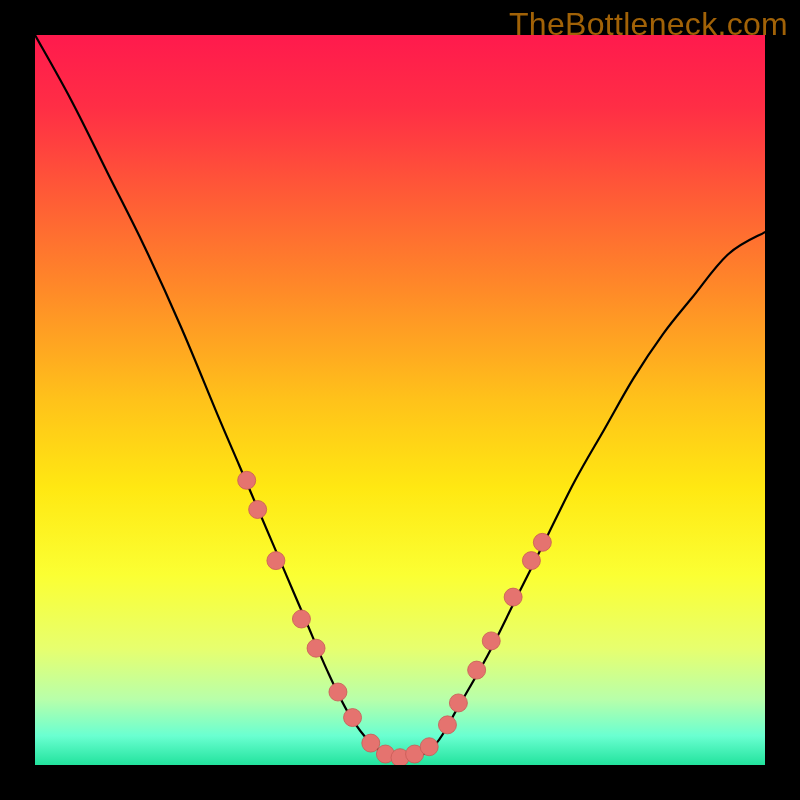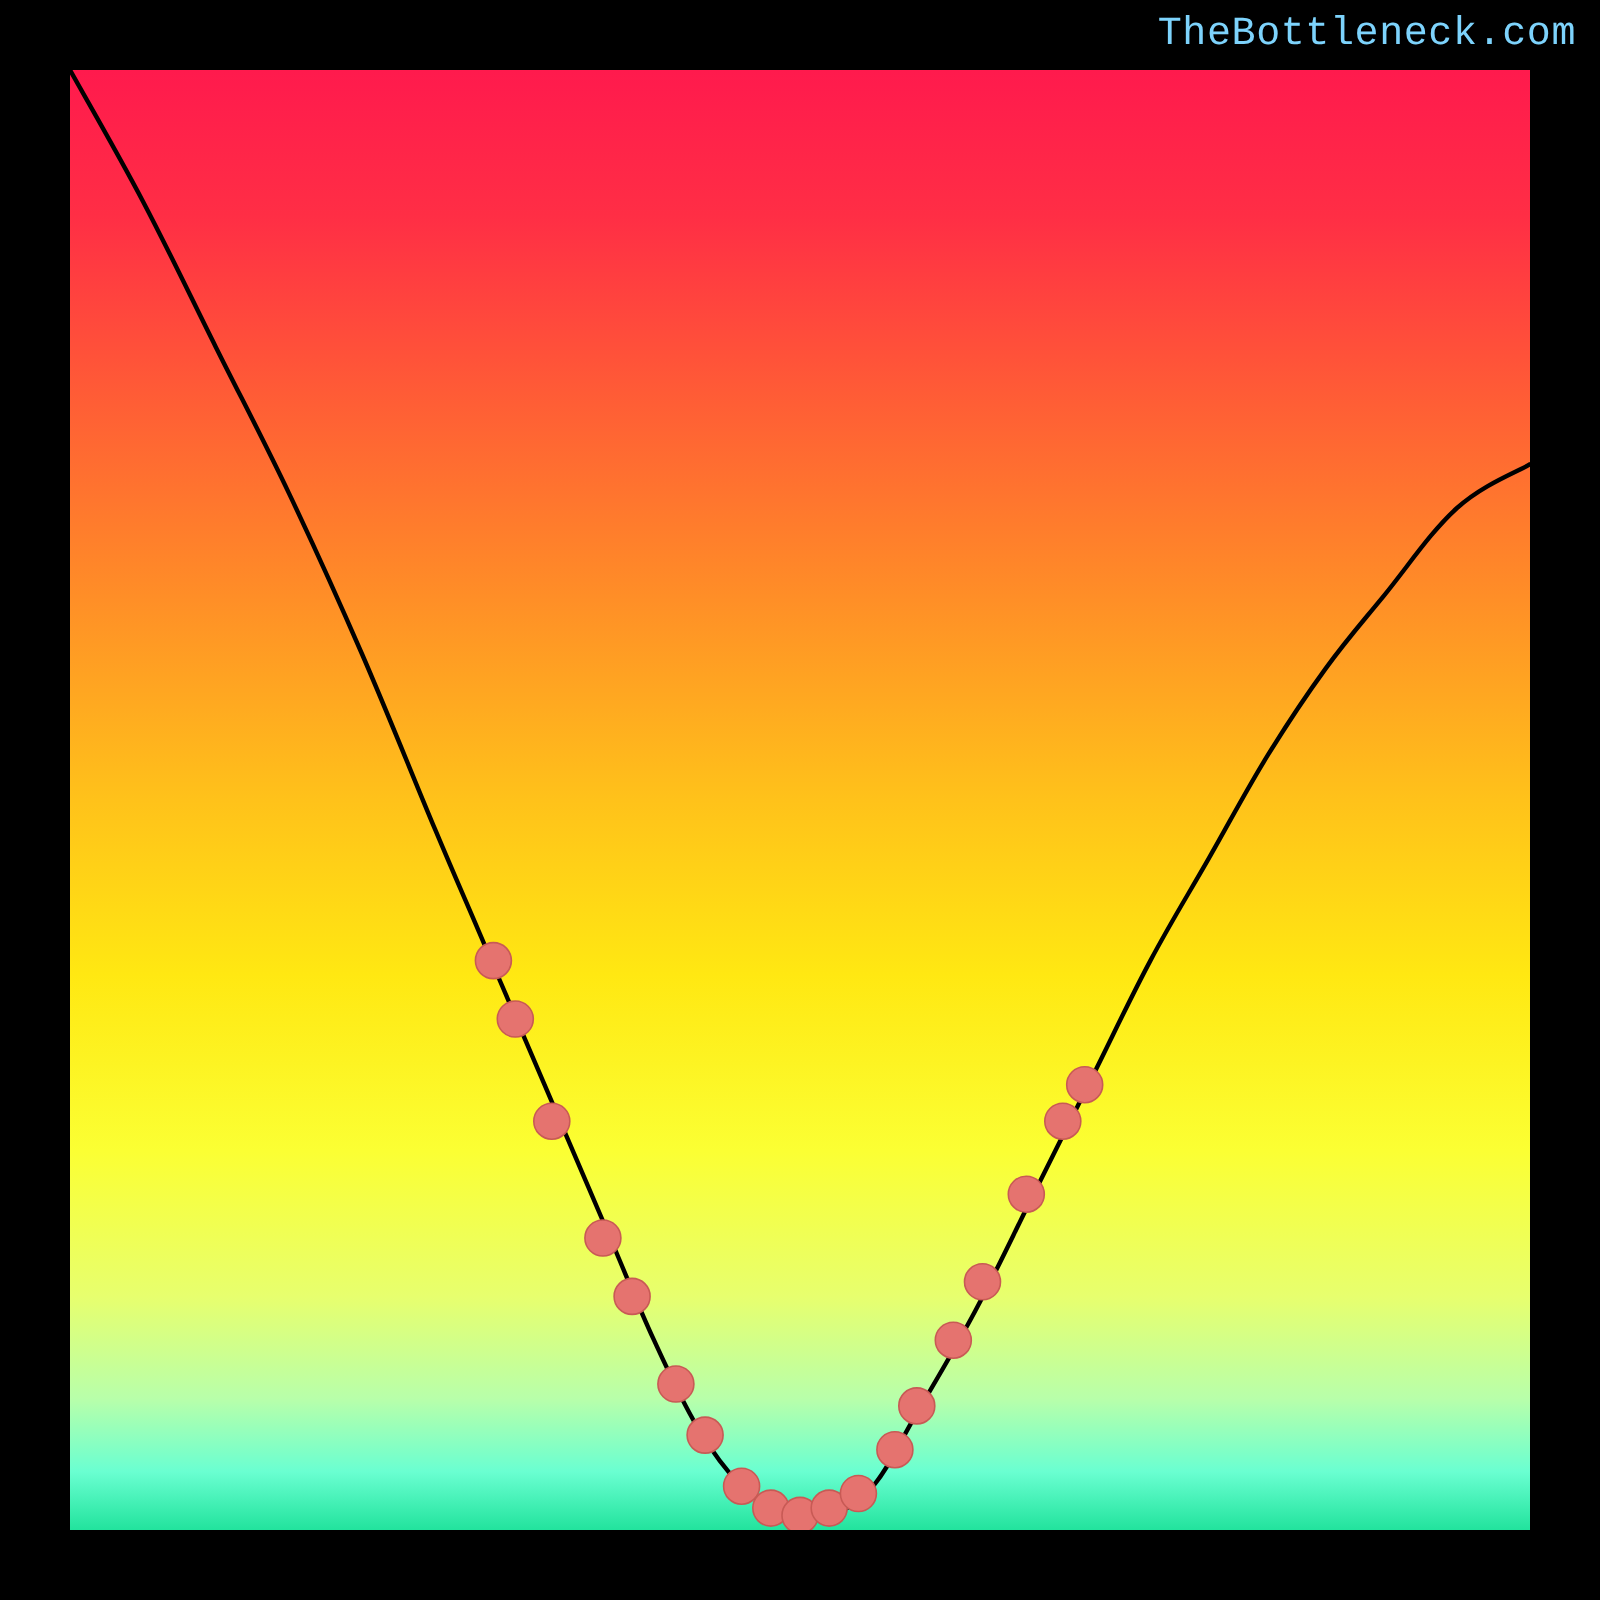--- a/index.html
+++ b/index.html
@@ -19,23 +19,23 @@
     overflow: hidden;
   }
   .gradient-bg {
     position: absolute;
     inset: 0;
   }
   .watermark {
     position: absolute;
     top: 6px;
     right: 12px;
-    font-family: Liberation Mono, monospace;
-    font-size: 20px;
-    color: #7dd3fc;
+    font-family: Liberation Sans, sans-serif;
+    font-size: 32px;
+    color: #a16207;
     letter-spacing: 0.3px;
   }
   svg.curve {
     position: absolute;
     inset: 0;
   }
 </style>
 </head>
 <body>
 

